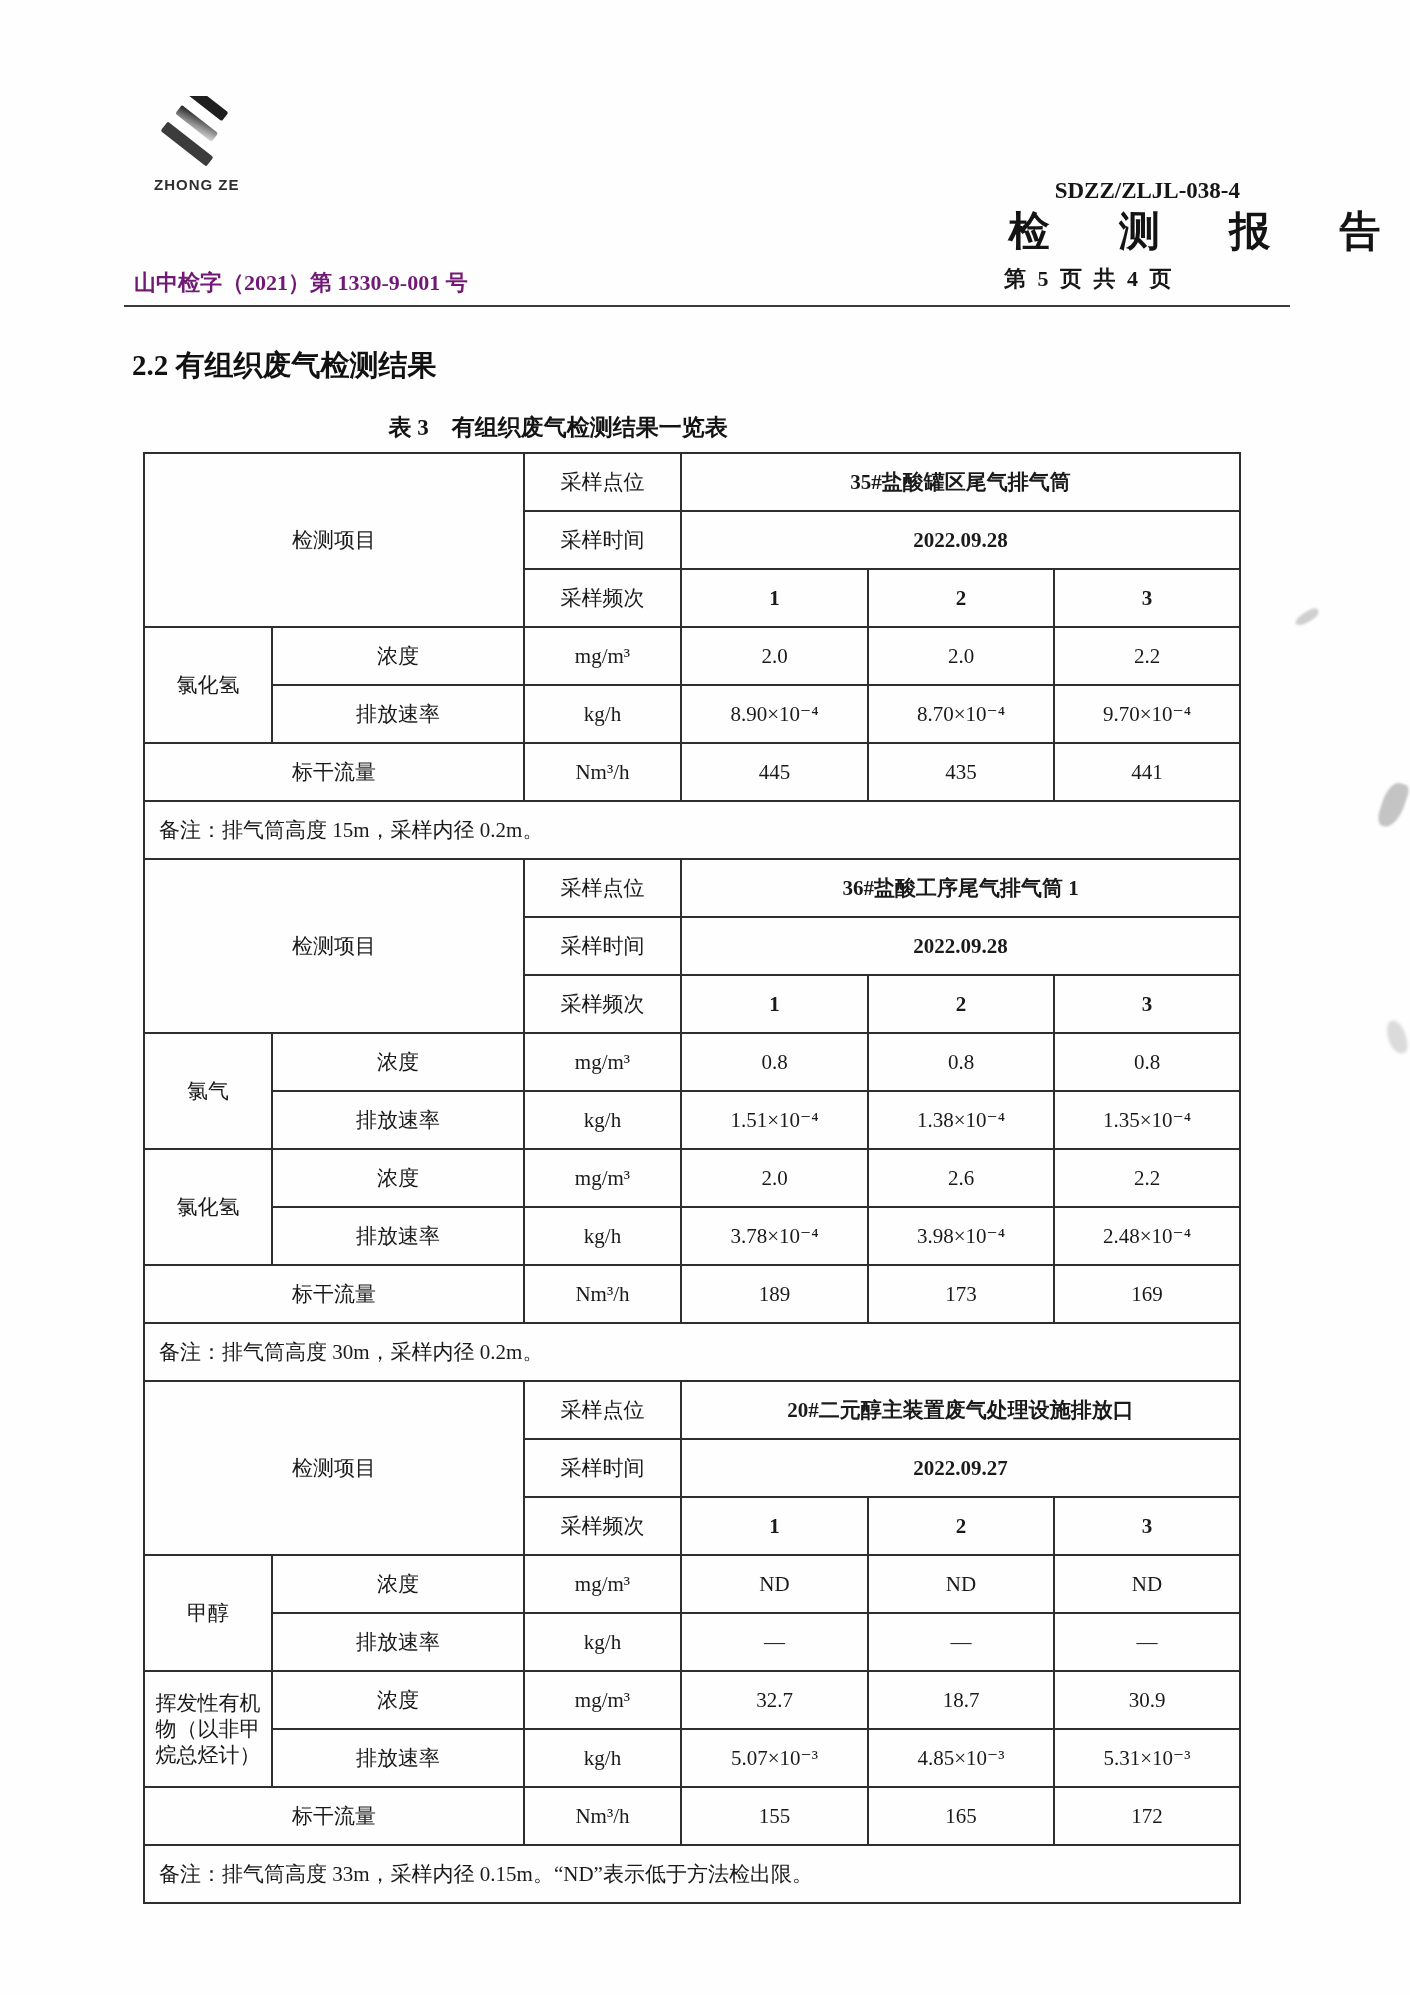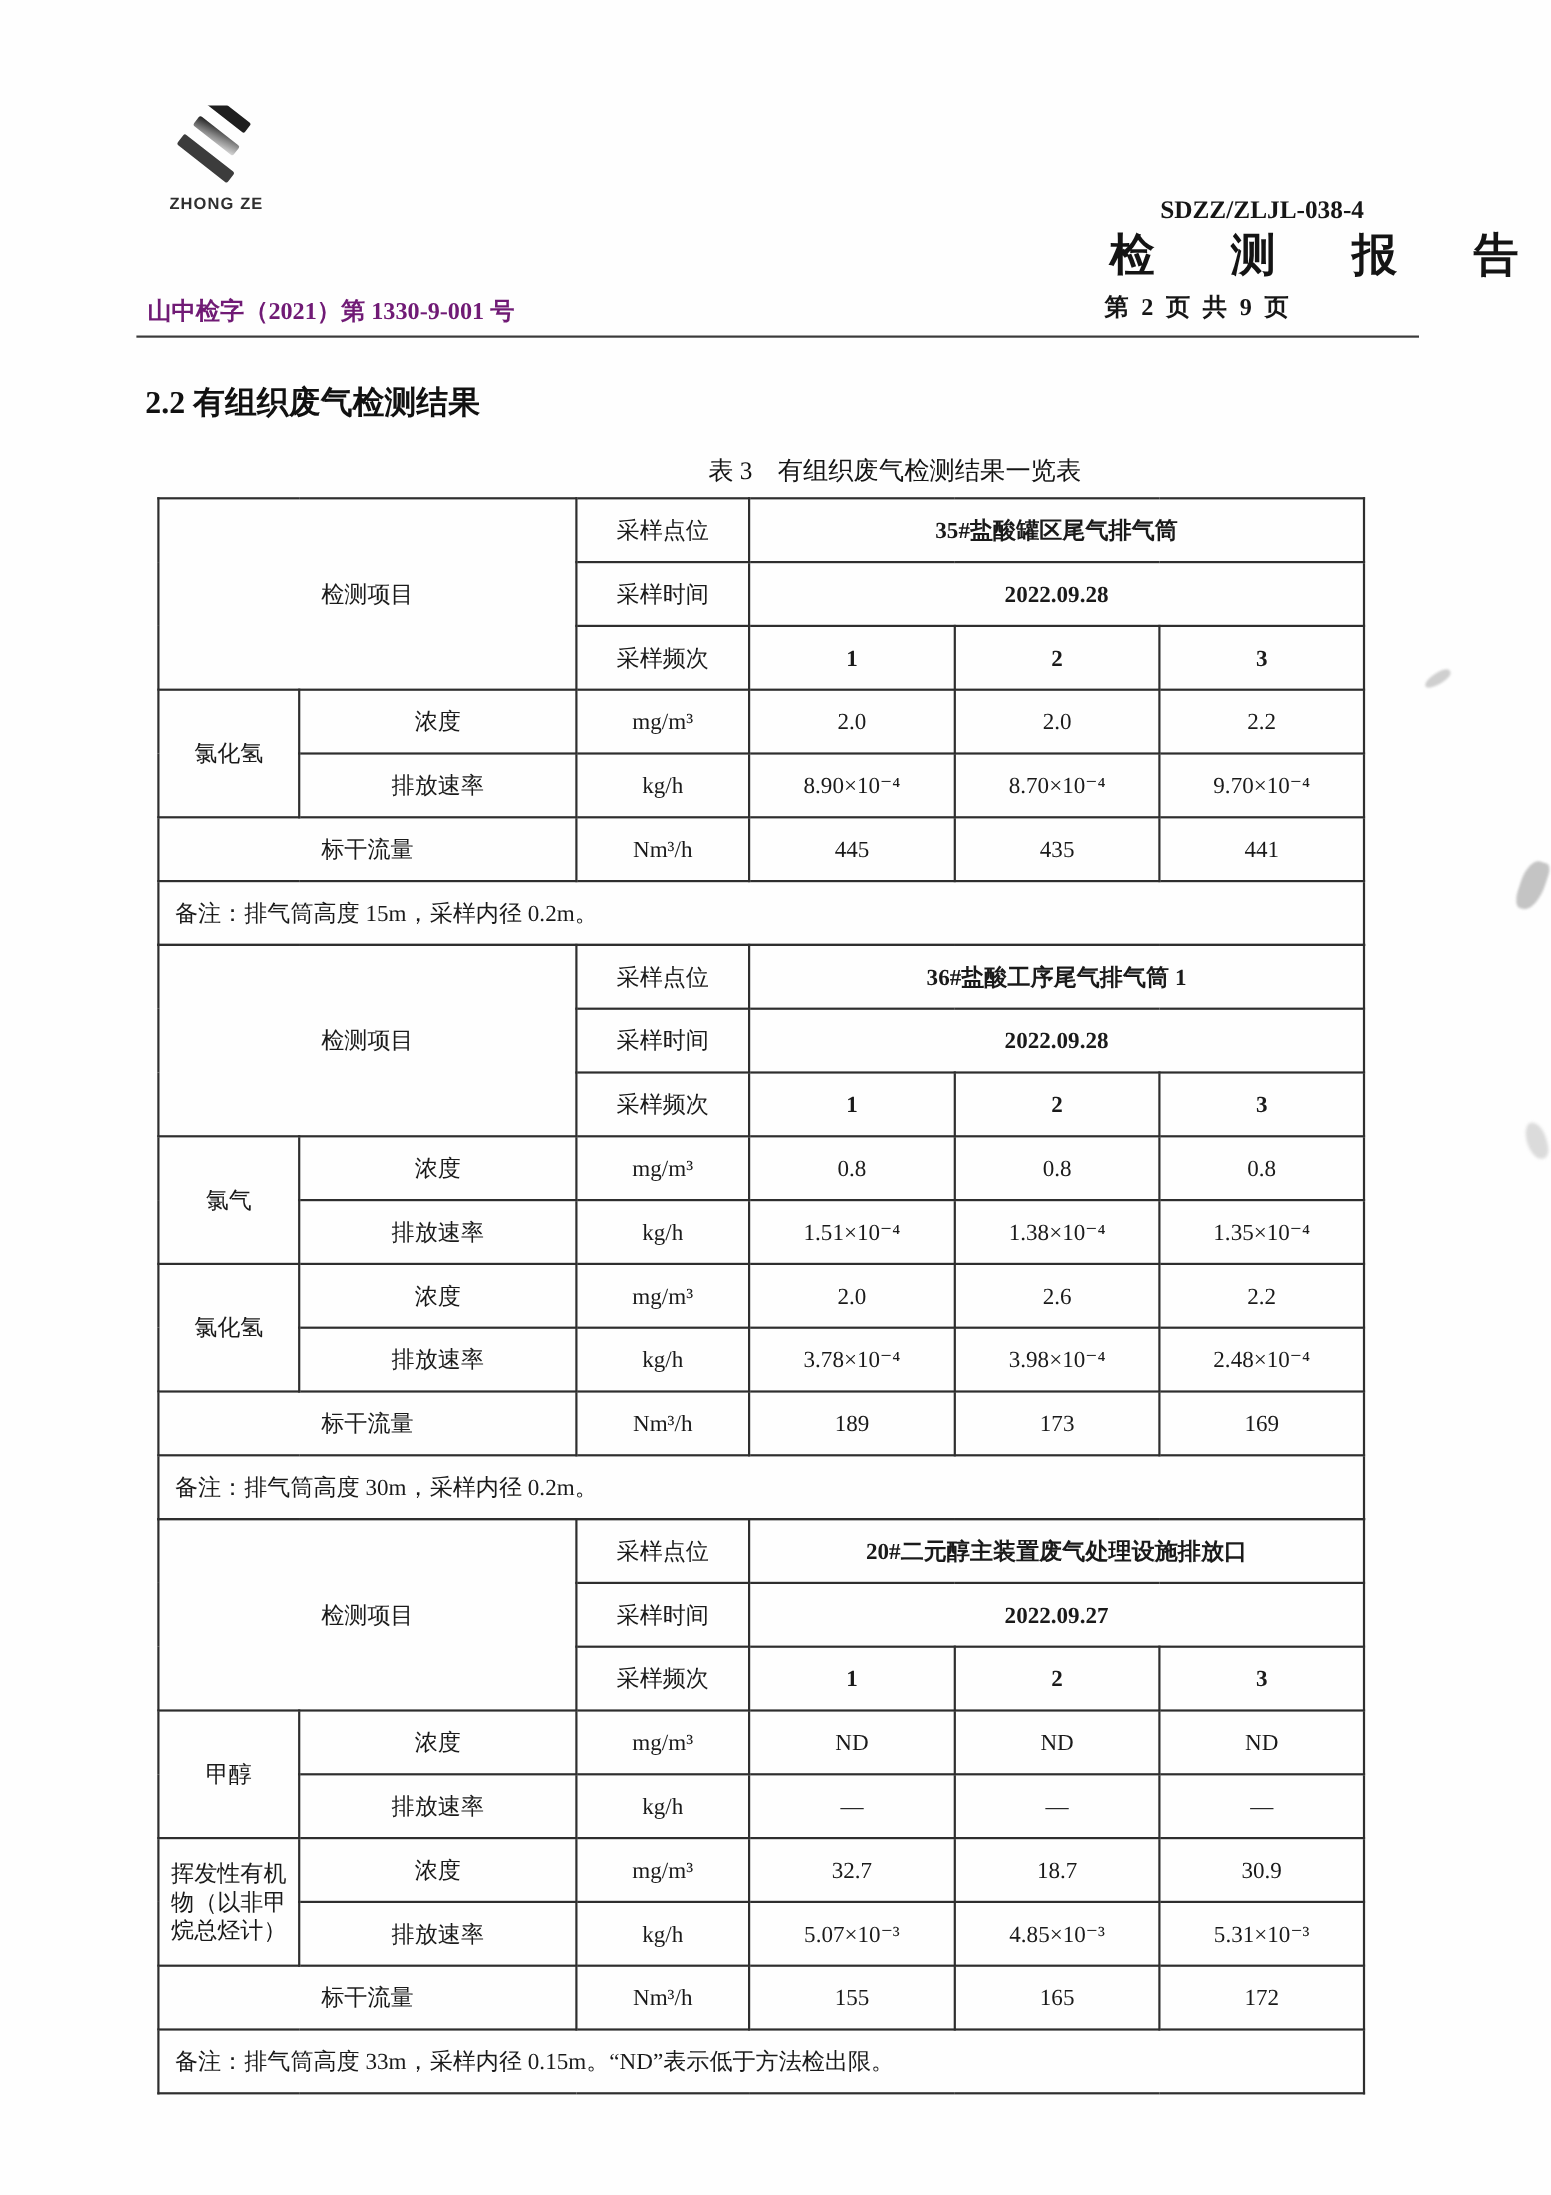--- a/index.html
+++ b/index.html
@@ -13,22 +13,22 @@
   .logo-text{font-family:"Liberation Sans","DejaVu Sans",sans-serif;font-weight:bold;
     font-size:15px;letter-spacing:1px;color:#2f2f2f;margin-top:2px;margin-left:4px;}
   .doc-code{position:absolute;top:178px;right:170px;font-size:23px;font-weight:bold;color:#161616;}
   .report-title{position:absolute;top:204px;left:0;width:100%;text-align:right;
     font-size:41px;font-weight:bold;letter-spacing:0.72em;color:#141414;text-indent:0.72em;}
   .doc-number{position:absolute;top:268px;left:134px;font-size:22px;font-weight:600;color:#701a75;}
   .page-info{position:absolute;top:264px;left:1004px;font-size:22px;font-weight:bold;color:#161616;
     letter-spacing:3px;}
   .header-rule{position:absolute;top:305px;left:124px;width:1166px;height:2px;background:#3a3a3a;}
   .section-title{position:absolute;top:346px;left:132px;font-size:29px;font-weight:bold;color:#111;}
-  .table-caption{position:absolute;top:412px;left:133px;width:850px;text-align:right;
-    font-size:23px;font-weight:normal;color:#141414;}
+  .table-caption{position:absolute;top:412px;left:133px;width:850px;text-align:center;
+    font-size:23px;font-weight:bold;color:#141414;}
   
   .tables{position:absolute;left:143px;top:452px;width:1096px;}
   table{border-collapse:collapse;table-layout:fixed;width:1096px;}
   table + table{margin-top:-2px;}
   td{border:2px solid #2e2e2e;font-size:21px;text-align:center;vertical-align:middle;
      height:52px;padding:2px 4px;line-height:1.25;color:#1a1a1a;background:transparent;}
   td.b{font-weight:bold;}
   td.note{text-align:left;padding-left:14px;font-size:21px;}
   td.wrapname{padding:2px 8px;}
   
@@ -55,21 +55,21 @@
     <rect x="36" y="2" width="44" height="11" rx="2" fill="#1f1f1f" transform="rotate(38 58 7)"></rect>
     <rect x="24" y="22" width="46" height="11" rx="2" fill="url(#g1)" transform="rotate(38 47 27)"></rect>
     <rect x="8" y="42" width="58" height="12" rx="2" fill="#3c3c3c" transform="rotate(38 37 48)"></rect>
   </svg>
   <div class="logo-text">ZHONG ZE</div>
 </div>
 
 <div class="doc-code">SDZZ/ZLJL-038-4</div>
 <div class="report-title">检 测 报 告</div>
 <div class="doc-number">山中检字（2021）第 1330-9-001 号</div>
-<div class="page-info">第 2 页  共 9 页</div>
+<div class="page-info">第 5 页  共 4 页</div>
 <div class="header-rule"></div>
 <div class="section-title">2.2 有组织废气检测结果</div>
 <div class="table-caption">表 3　有组织废气检测结果一览表</div>
 
 <div class="tables">
 
   <table>
     <colgroup>
         <col style="width:128px">
         <col style="width:252px">

